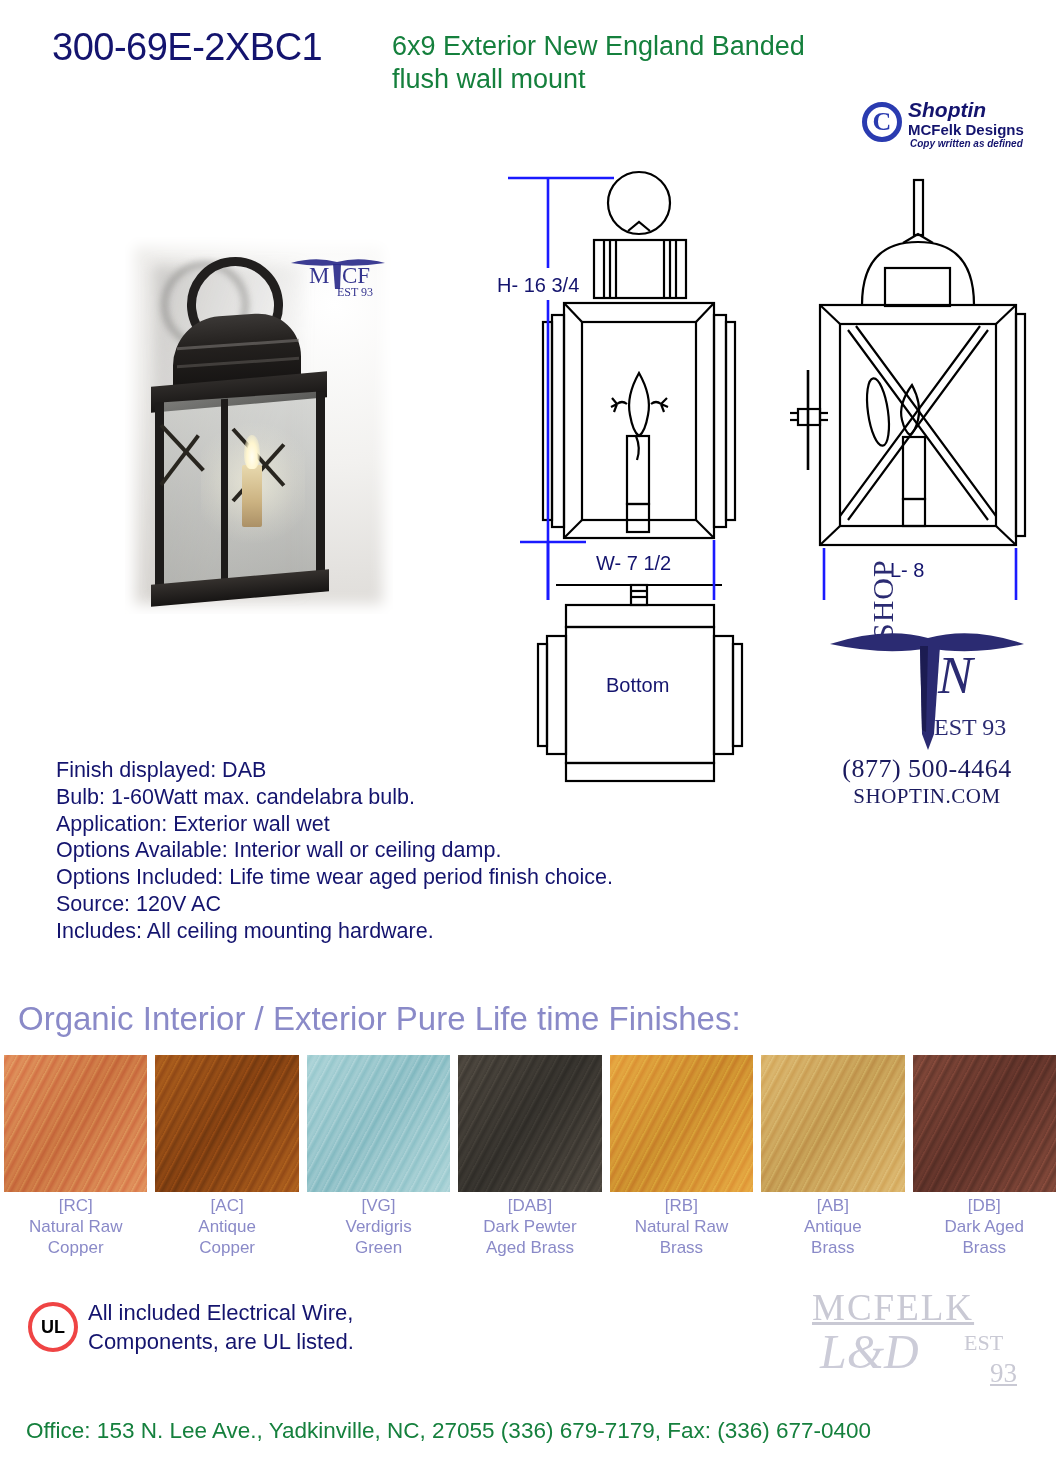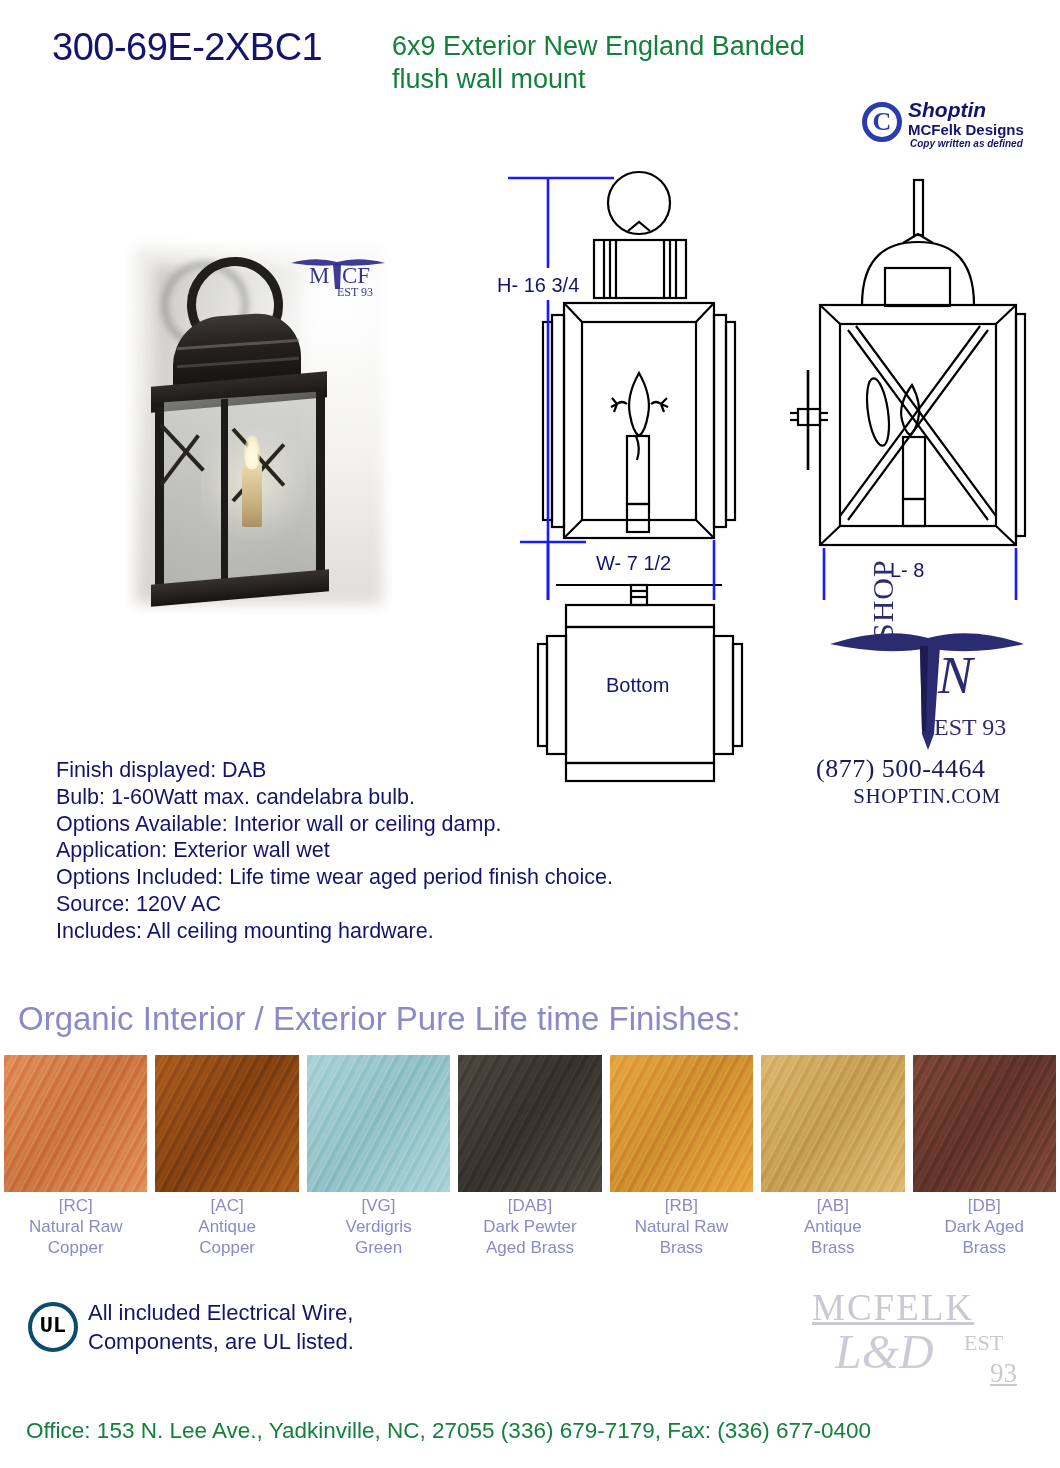--- a/index.html
+++ b/index.html
@@ -168,21 +168,21 @@
   #dim-w { left: 596px; top: 552px; }
   #dim-l { left: 890px; top: 559px; }
   #bottom-label { left: 606px; top: 674px; font-size: 20px; color: #14146e; }
 
   
   #shoptin-logo {
     left: 816px; top: 622px; width: 222px; height: 186px;
   }
   #shoptin-logo .st-phone {
     position: absolute; left: 0; top: 132px; width: 222px;
-    font-family: "Liberation Serif", serif;
+    text-align: center; font-family: "Liberation Serif", serif;
     font-size: 26px; color: #1a1a5e; letter-spacing: 0.5px;
   }
   #shoptin-logo .st-url {
     position: absolute; left: 0; top: 162px; width: 222px;
     text-align: center; font-family: "Liberation Serif", serif;
     font-size: 21px; color: #1a1a5e; letter-spacing: 0.5px;
   }
   #shoptin-logo .st-shop {
     position: absolute; left: 50px; top: 18px;
     font-family: "Liberation Serif", serif; font-size: 30px;
@@ -251,39 +251,39 @@
     font-size: 17px;
     line-height: 21px;
     color: #8a8ac8;
   }
 
   
   #ul-block { left: 28px; top: 1298px; width: 420px; height: 72px; }
   #ul-mark {
     position: absolute; left: 0; top: 4px;
     width: 50px; height: 50px; border-radius: 50%;
-    border: 4px solid #0c4a6e; box-sizing: border-box;
-    font-family: Liberation Mono, monospace; font-weight: bold;
-    color: #000; font-size: 22px;
+    border: 4px solid #ef4444; box-sizing: border-box;
+    font-family: Liberation Sans, sans-serif; font-weight: bold;
+    color: #000; font-size: 18px;
     text-align: center; line-height: 42px;
   }
   #ul-text {
     position: absolute; left: 60px; top: 0px;
     font-size: 22px; line-height: 29px; color: #14146e;
   }
 
   
   #mcfelk-watermark { left: 812px; top: 1286px; width: 236px; height: 100px; }
   #mcfelk-watermark .mw-name {
     position: absolute; left: 0; top: 0;
     font-family: "Liberation Serif", serif;
     font-size: 37px; color: #c9c9d4; letter-spacing: 2px; text-decoration: underline;
   }
   #mcfelk-watermark .mw-mono {
-    position: absolute; left: 23px; top: 38px;
+    position: absolute; left: 8px; top: 38px;
     font-family: "Liberation Serif", serif; font-style: italic;
     font-size: 48px; color: #ccccd8;
   }
   #mcfelk-watermark .mw-est {
     position: absolute; left: 152px; top: 44px;
     font-family: "Liberation Serif", serif;
     font-size: 22px; color: #c9c9d4;
   }
   #mcfelk-watermark .mw-year {
     position: absolute; left: 178px; top: 72px;
@@ -448,22 +448,22 @@
   <div class="st-shop">SHOP</div>
   <div class="st-n">N</div>
   <div class="st-est">EST 93</div>
   <div class="st-phone">(877) 500-4464</div>
   <div class="st-url">SHOPTIN.COM</div>
 </div>
 
 <div class="abs" id="spec-list">
   <div>Finish displayed: DAB</div>
   <div>Bulb: 1-60Watt max. candelabra bulb.</div>
+  <div>Application: Exterior wall wet</div>
   <div>Options Available: Interior wall or ceiling damp.</div>
-  <div>Application: Exterior wall wet</div>
   <div>Options Included: Life time wear aged period finish choice.</div>
   <div>Source: 120V AC</div>
   <div>Includes: All ceiling mounting hardware.</div>
 </div>
 
 <div class="abs" id="finishes-heading">Organic Interior / Exterior Pure Life time Finishes:</div>
 
 <div class="abs" id="swatch-row">
   <div class="swatch-cell">
     <div class="swatch" id="sw0" style="background: linear-gradient(128deg, rgb(224, 138, 88) 0%, rgb(201, 112, 63) 48%, rgb(224, 138, 88) 100%);"></div>

